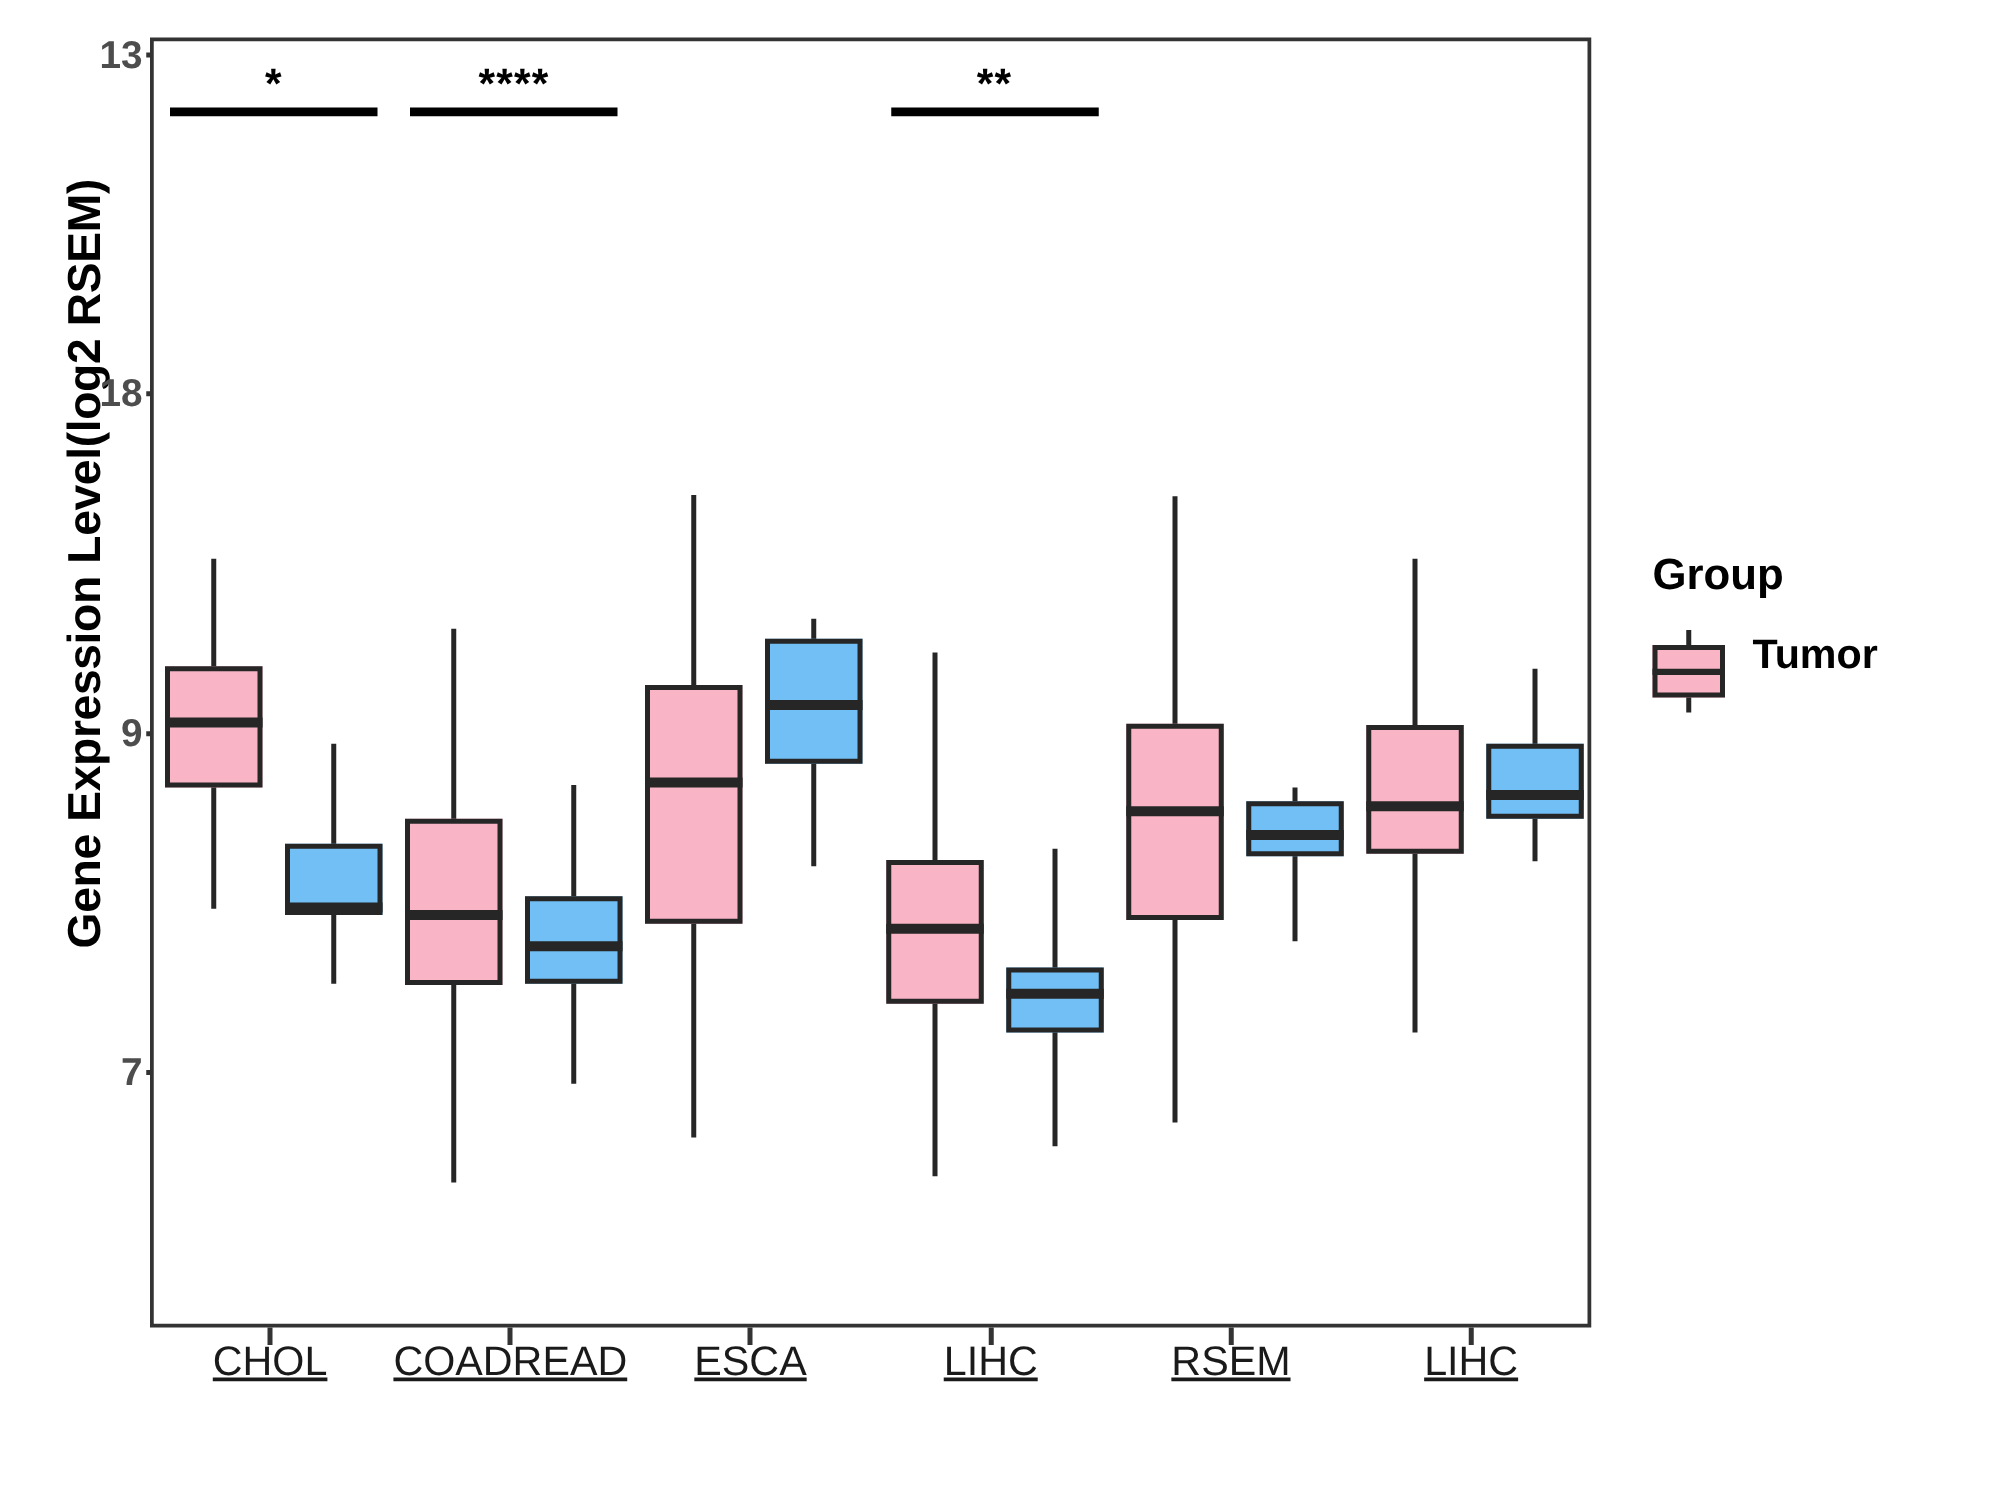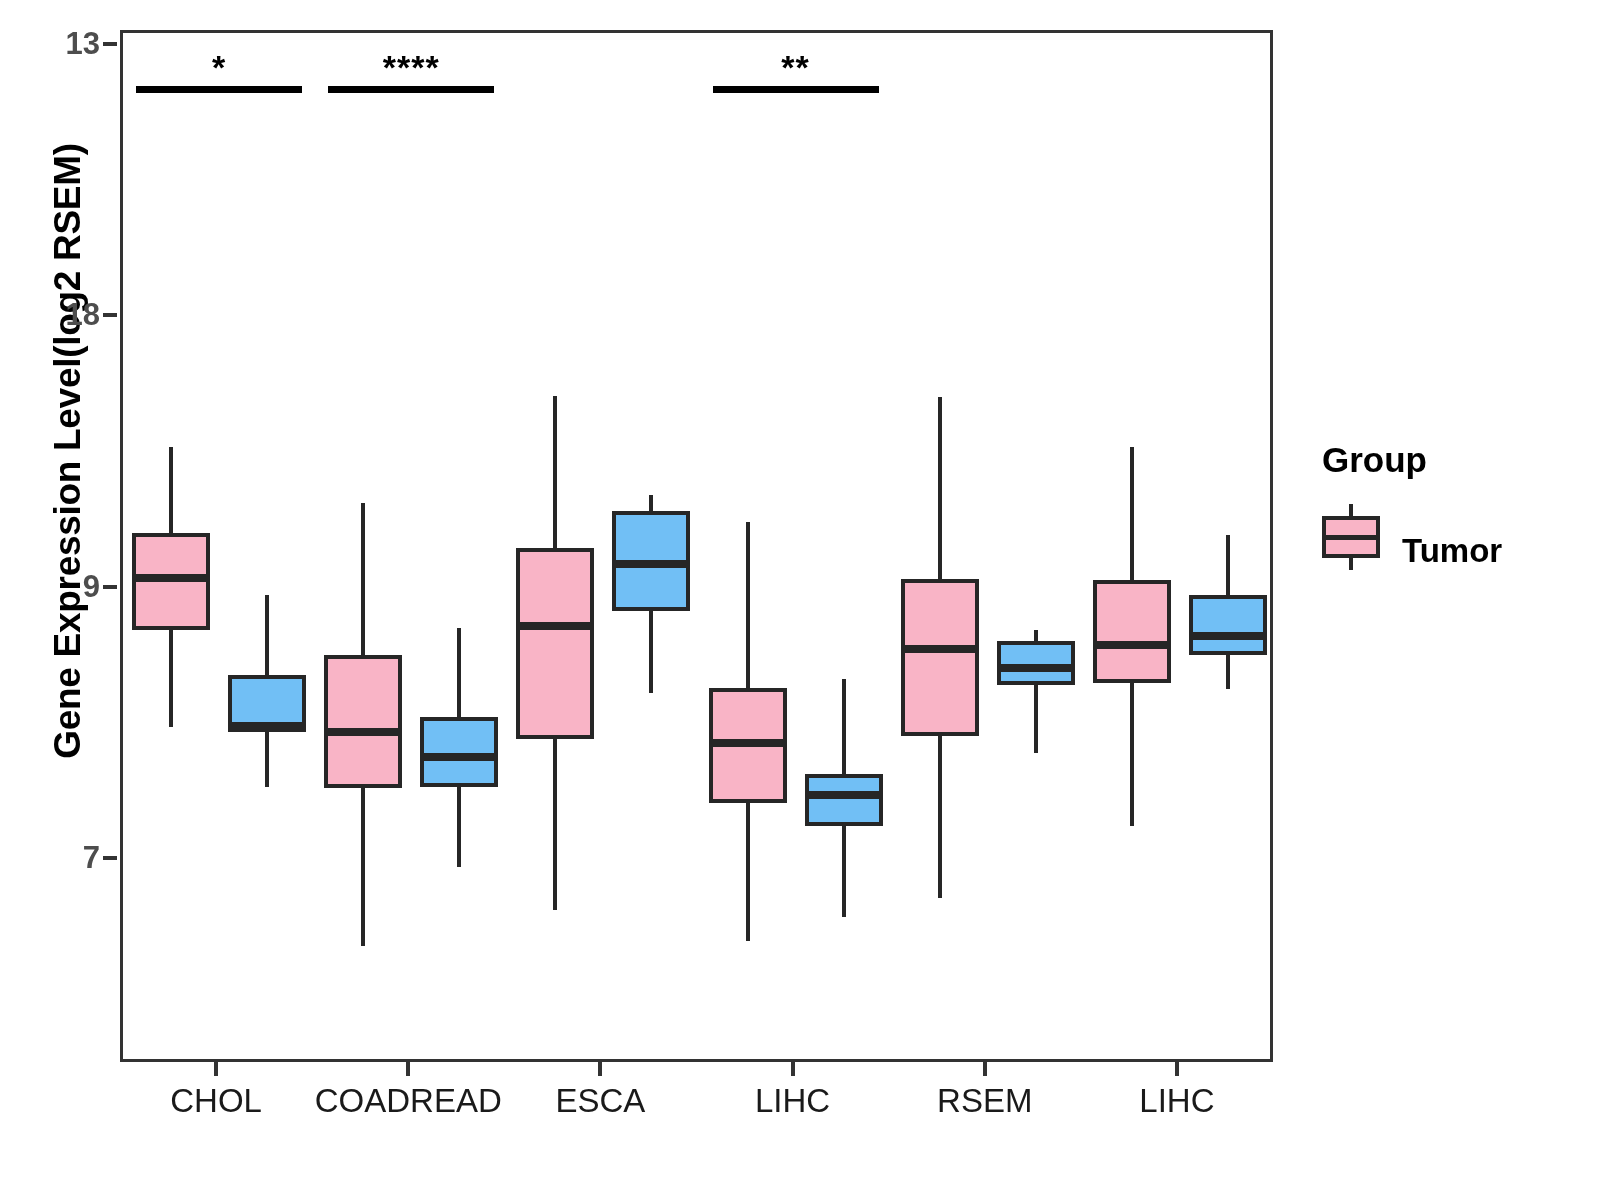--- a/index.html
+++ b/index.html
@@ -39,21 +39,21 @@
     right: 0;
     width: 70px;
     text-align: right;
     font-size: 31px;
     font-weight: bold;
     color: #4d4d4d;
     transform: translateY(-50%);
   }
   #y-ticks {
     position: absolute;
-    left: 20px;
+    left: 34px;
     top: 0;
     width: 80px;
     height: 1052px;
   }
   .y-tick-mark {
     position: absolute;
     left: 83px;
     width: 14px;
     height: 4px;
     background: #333333;
@@ -123,46 +123,47 @@
   .x-tick-mark {
     position: absolute;
     top: 0;
     width: 4px;
     height: 14px;
     background: #333333;
     transform: translateX(-50%);
   }
   .x-tick-label {
     position: absolute;
-    top: 20px;
+    top: 8px;
     transform: translateX(-50%);
     font-size: 33px;
     font-weight: normal;
     color: #1a1a1a;
     white-space: nowrap;
     font-family: "Liberation Sans", sans-serif;
+    text-decoration: underline;
   }
 
   
   #legend {
     position: absolute;
     left: 1322px;
     top: 440px;
     width: 270px;
   }
   #legend-title {
     font-size: 35px;
     font-weight: bold;
     color: #000000;
     margin-bottom: 24px;
     white-space: nowrap;
   }
   .legend-row {
     display: flex;
-    align-items: flex-end;
+    align-items: flex-start;
     height: 66px;
     margin-bottom: 8px;
   }
   .legend-key {
     position: relative;
     width: 58px;
     height: 66px;
     flex: 0 0 58px;
     margin-right: 22px;
   }

